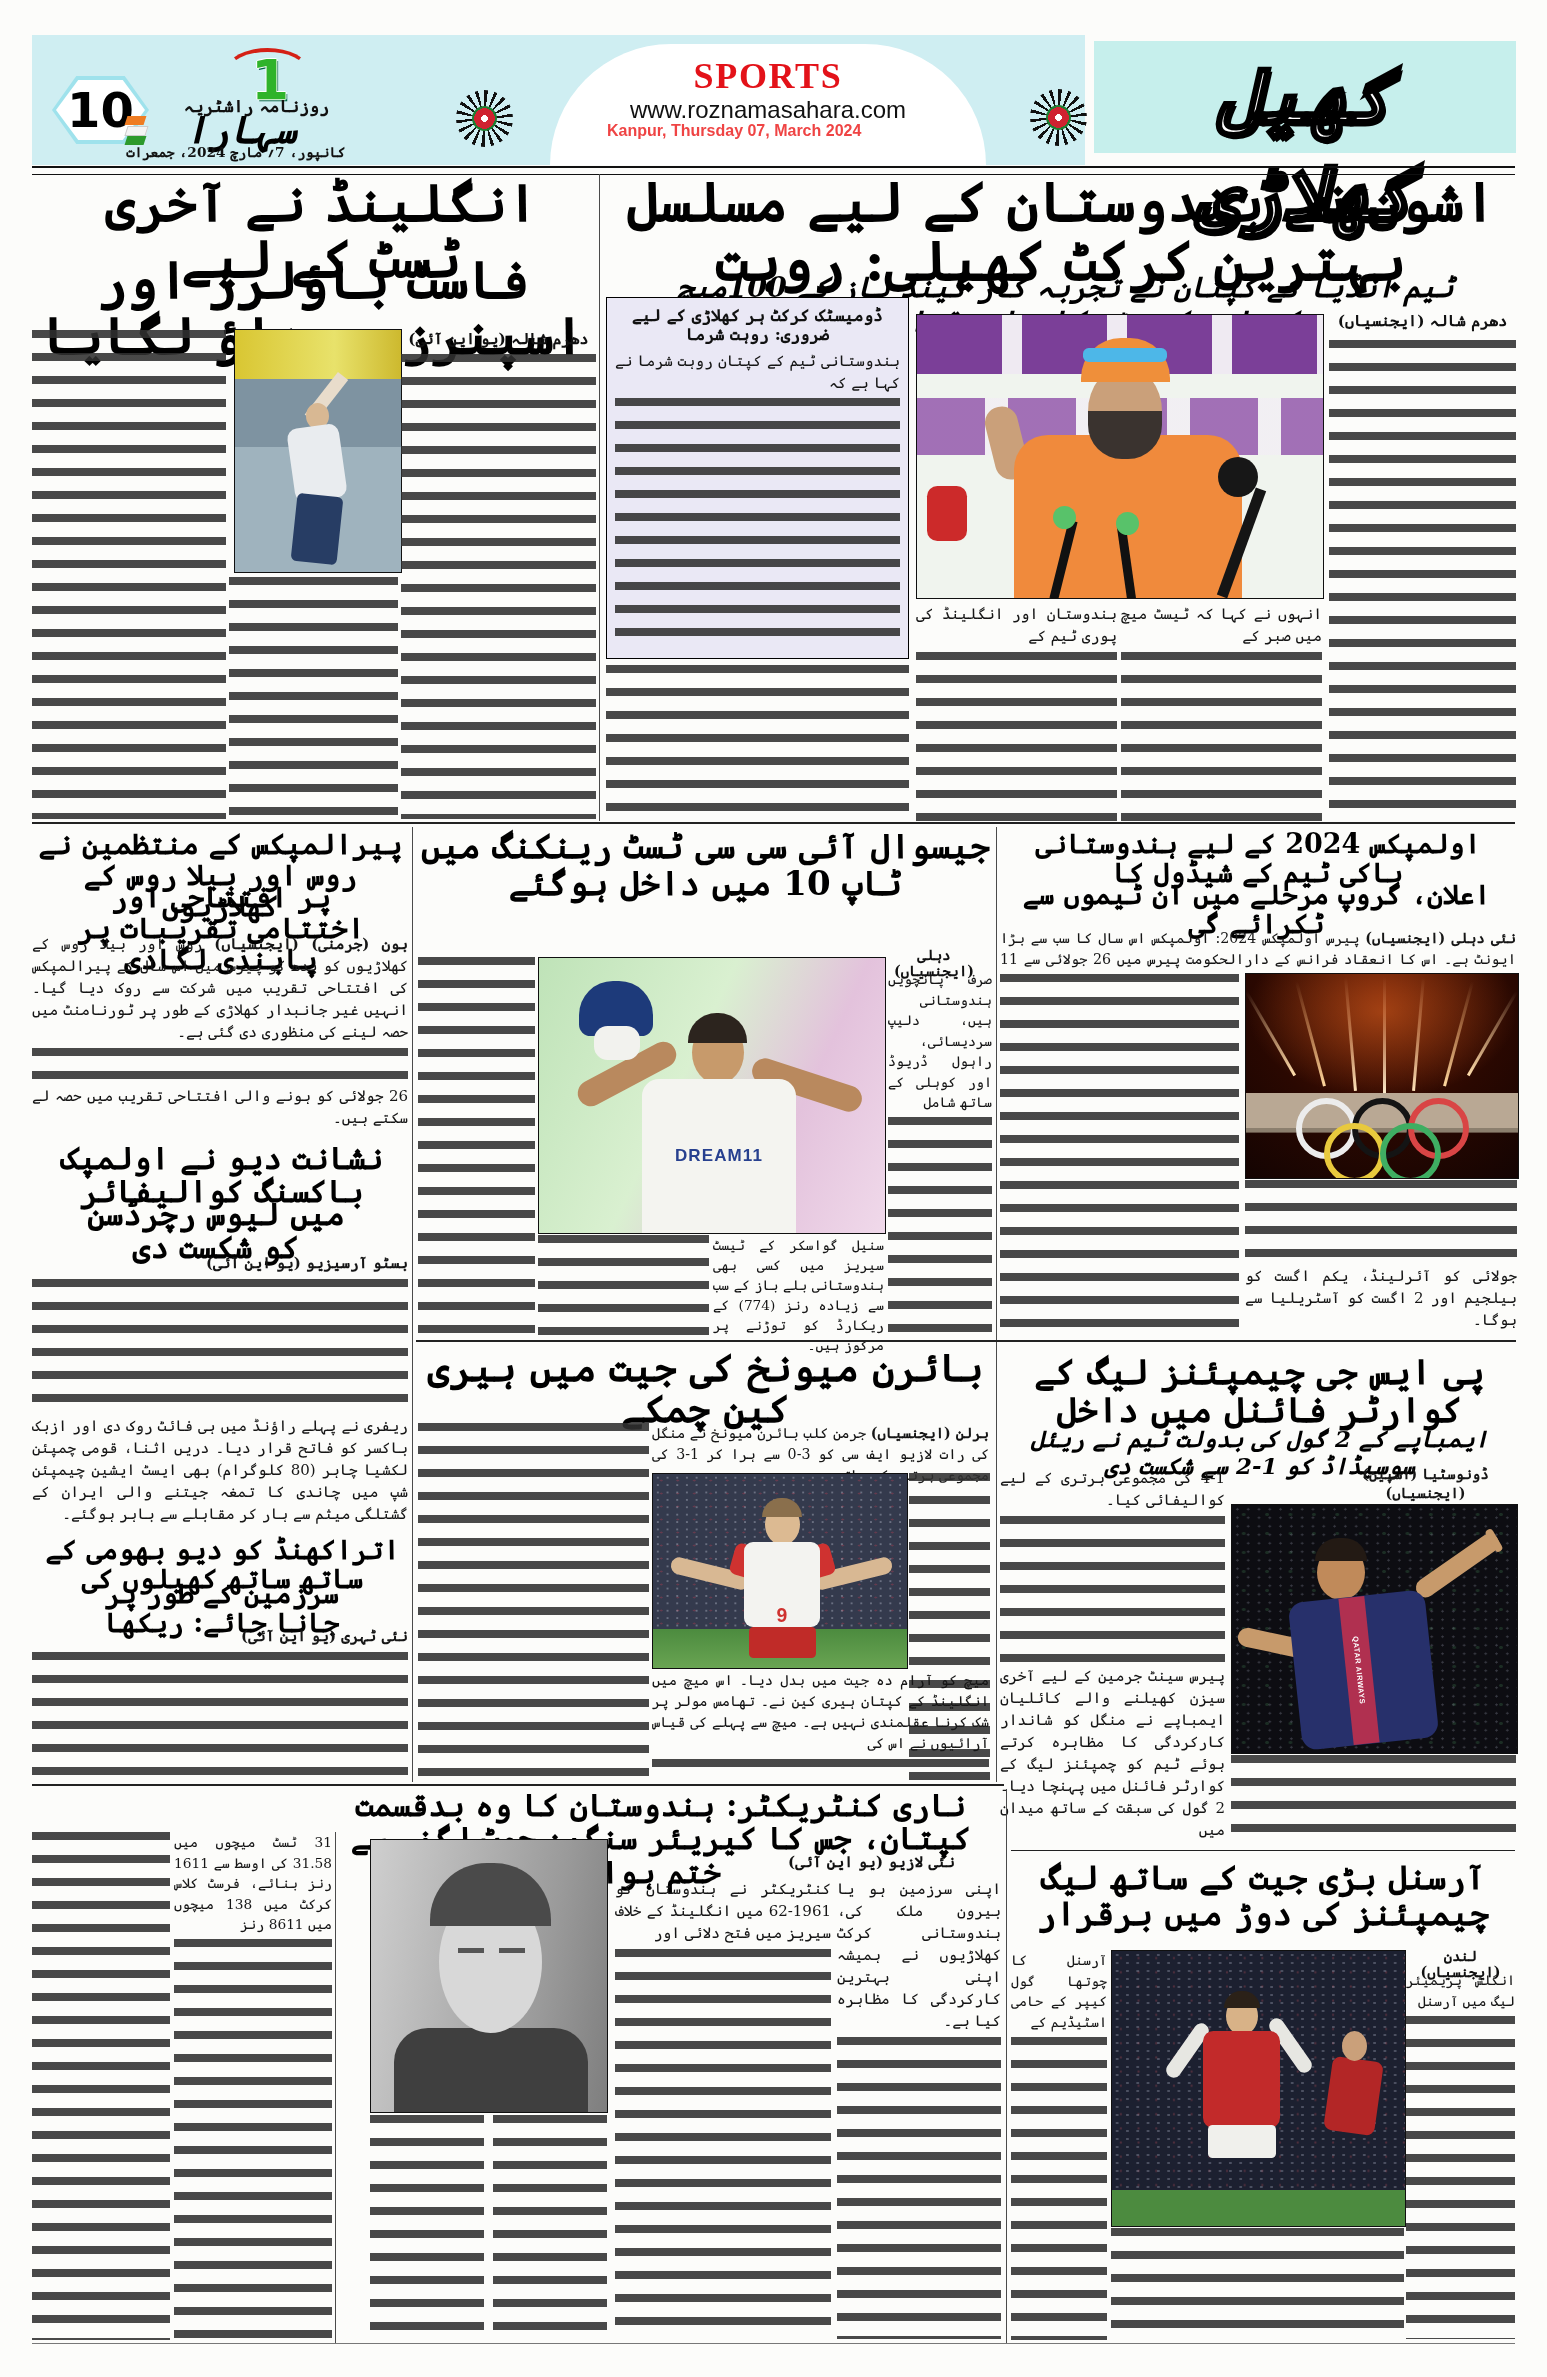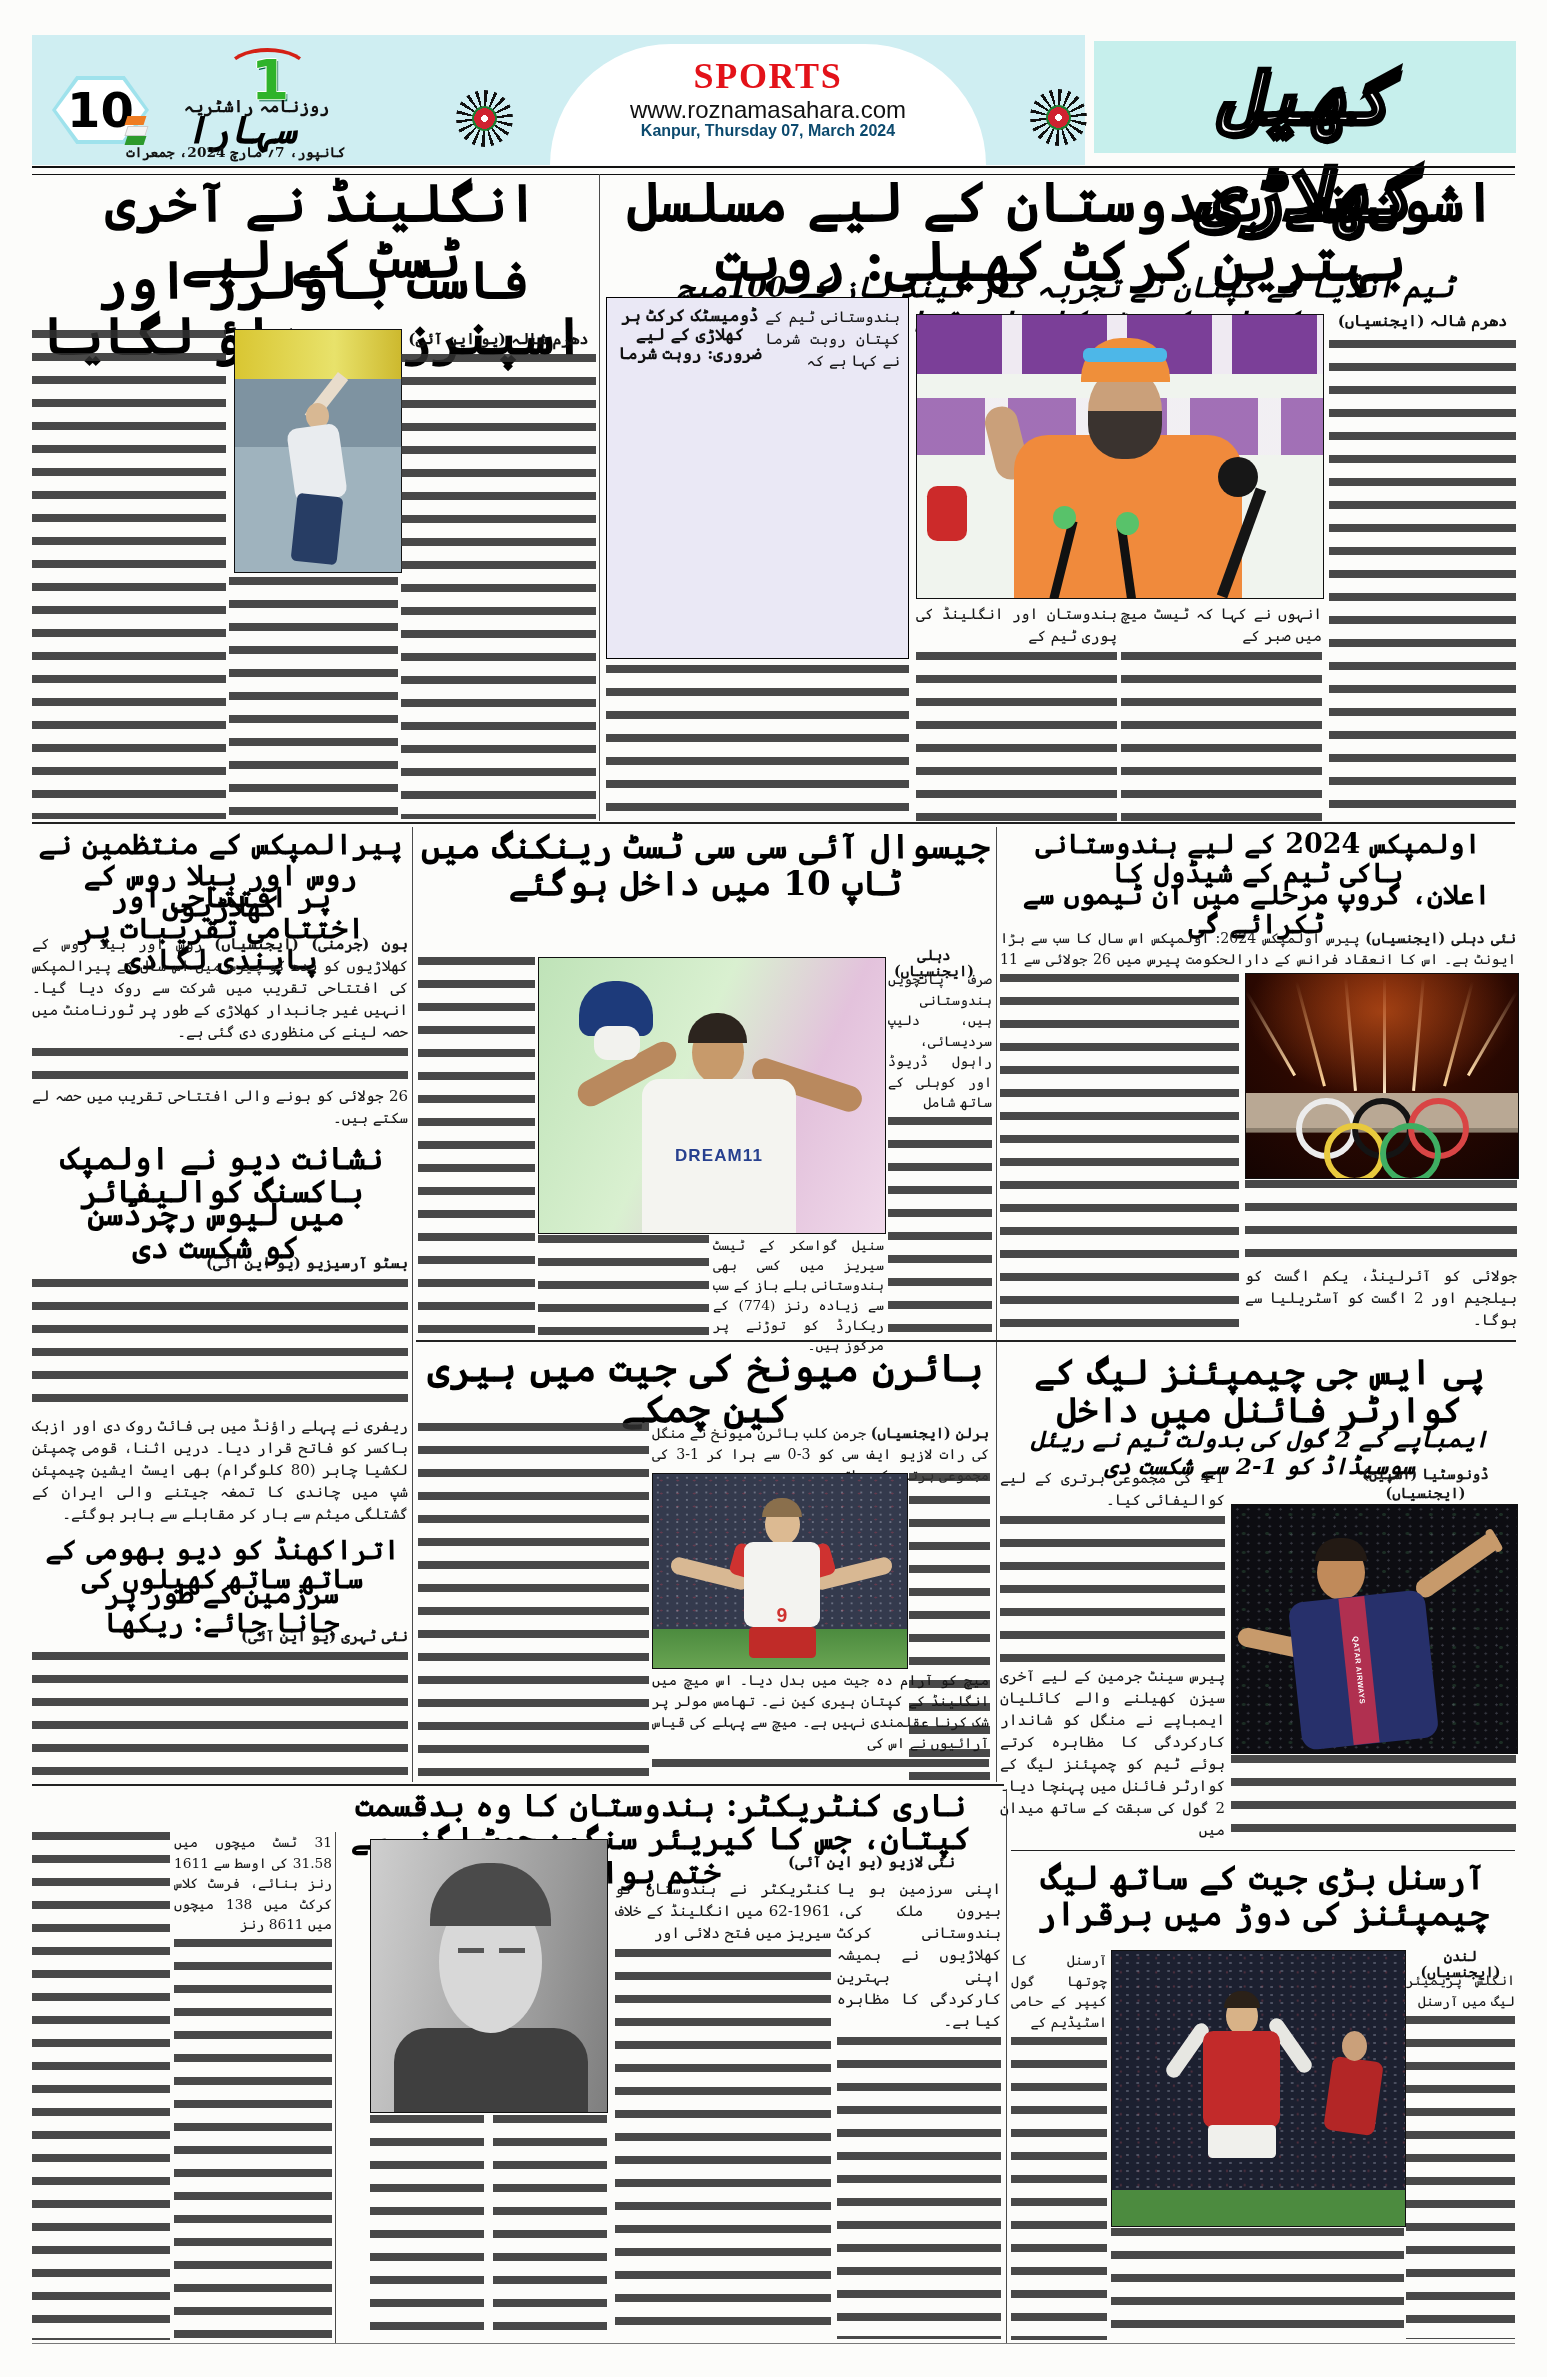--- a/index.html
+++ b/index.html
@@ -52,21 +52,21 @@
   <div class="abs" style="left:126px;top:136px;width:19.4px;height:9px;background:#2c9a2c;transform:skewX(-18deg)"></div>
   <div class="abs" style="left:147px;top:107px;width:188px;font:bold italic 38px 'DejaVu Serif',serif;color:#000;
               direction:rtl;text-align:center;letter-spacing:1.1px">سہارا</div>
   <div class="abs" style="left:122px;top:144px;width:228px;font:bold 13.7px 'DejaVu Serif',serif;direction:rtl;text-align:center">کانپور، 7؍ مارچ 2024، جمعرات</div>
 
   <div class="abs" style="left:550px;top:44px;width:436px;height:121px;background:#fff;border-radius:218px 218px 0 0"></div>
   <div class="abs" style="left:607px;top:55px;width:322px;text-align:center;color:#e31219;
               font:bold 36px 'Liberation Serif',serif;letter-spacing:1.7px">SPORTS</div>
   <div class="abs" style="left:607px;top:96px;width:322px;text-align:center;color:#111;
               font:24px 'Liberation Sans',sans-serif">www.roznamasahara.com</div>
-  <div class="abs" style="left:607px;top:122px;width:322px;text-align:center;color:#0c4a6e;
+  <div class="abs" style="left:607px;top:122px;width:322px;color:#ef4444;
               font:bold 16px 'Liberation Sans',sans-serif">Kanpur, Thursday 07, March 2024</div>
 
   <div class="chakra-sp" style="left:456px;top:90px;width:57px;height:57px">
     <div class="chakra-core"></div>
   </div>
   <div class="chakra-sp" style="left:1030px;top:89px;width:57px;height:57px">
     <div class="chakra-core"></div>
   </div>
 
   <div class="abs" style="left:1100px;top:48px;width:410px;height:103px;direction:rtl;text-align:center;
@@ -96,21 +96,21 @@
   <div class="colf" style="left:32px;top:330px;width:194px;height:489px">
     <div class="tfill"></div>
   </div>
   <div class="colf" style="left:229px;top:577px;width:169px;height:243px">
     <div class="tfill"></div>
   </div>
 
   <div class="hl" style="left:607px;top:172px;width:909px;font-size:55px">اشون نے ہندوستان کے لیے مسلسل بہترین کرکٹ کھیلی: روہت</div>
   <div class="sub" style="left:661px;top:270px;width:809px;font-size:28.5px">ٹیم انڈیا کے کپتان نے تجربہ کار گیند باز کے 100میچ کھیلنے کو بڑی کامیابی قرار دیا</div>
 
-  <div class="abs" style="left:606px;top:297px;width:303px;height:362px;border:1.7px solid #000;background:#eae8f5;box-sizing:border-box;padding:8px;display:flex;flex-direction:row">
+  <div class="abs" style="left:606px;top:297px;width:303px;height:362px;border:1.7px solid #000;background:#eae8f5;box-sizing:border-box;padding:8px;display:flex;flex-direction:column">
     <div class="dlc" style="font-size:16.5px;margin-bottom:5.7px">ڈومیسٹک کرکٹ ہر کھلاڑی کے لیے ضروری: روہت شرما</div>
     <p class="bt">ہندوستانی ٹیم کے کپتان روہت شرما نے کہا ہے کہ</p>
     <div class="tfill"></div>
   </div>
 
   <div class="photo" style="left:916px;top:314px;width:406px;height:283px;background:#f0f4ee">
     <div class="sh" style="left:0;top:0;width:100%;height:59px;background:repeating-linear-gradient(90deg,#7b3f98 0 85px,#efeaf2 85px 105px)"></div>
     <div class="sh" style="left:0;top:83px;width:100%;height:57px;background:repeating-linear-gradient(90deg,#8e4fa8 0 68px,#f2eef4 68px 91px);opacity:.8"></div>
     <div class="sh" style="left:10.3px;top:171px;width:40px;height:55px;border-radius:10.3px;background:#cc2a2a"></div>
     <div class="sh" style="left:73px;top:91px;width:33px;height:74px;border-radius:16px;background:#caa07a;transform:rotate(-14deg)"></div>

